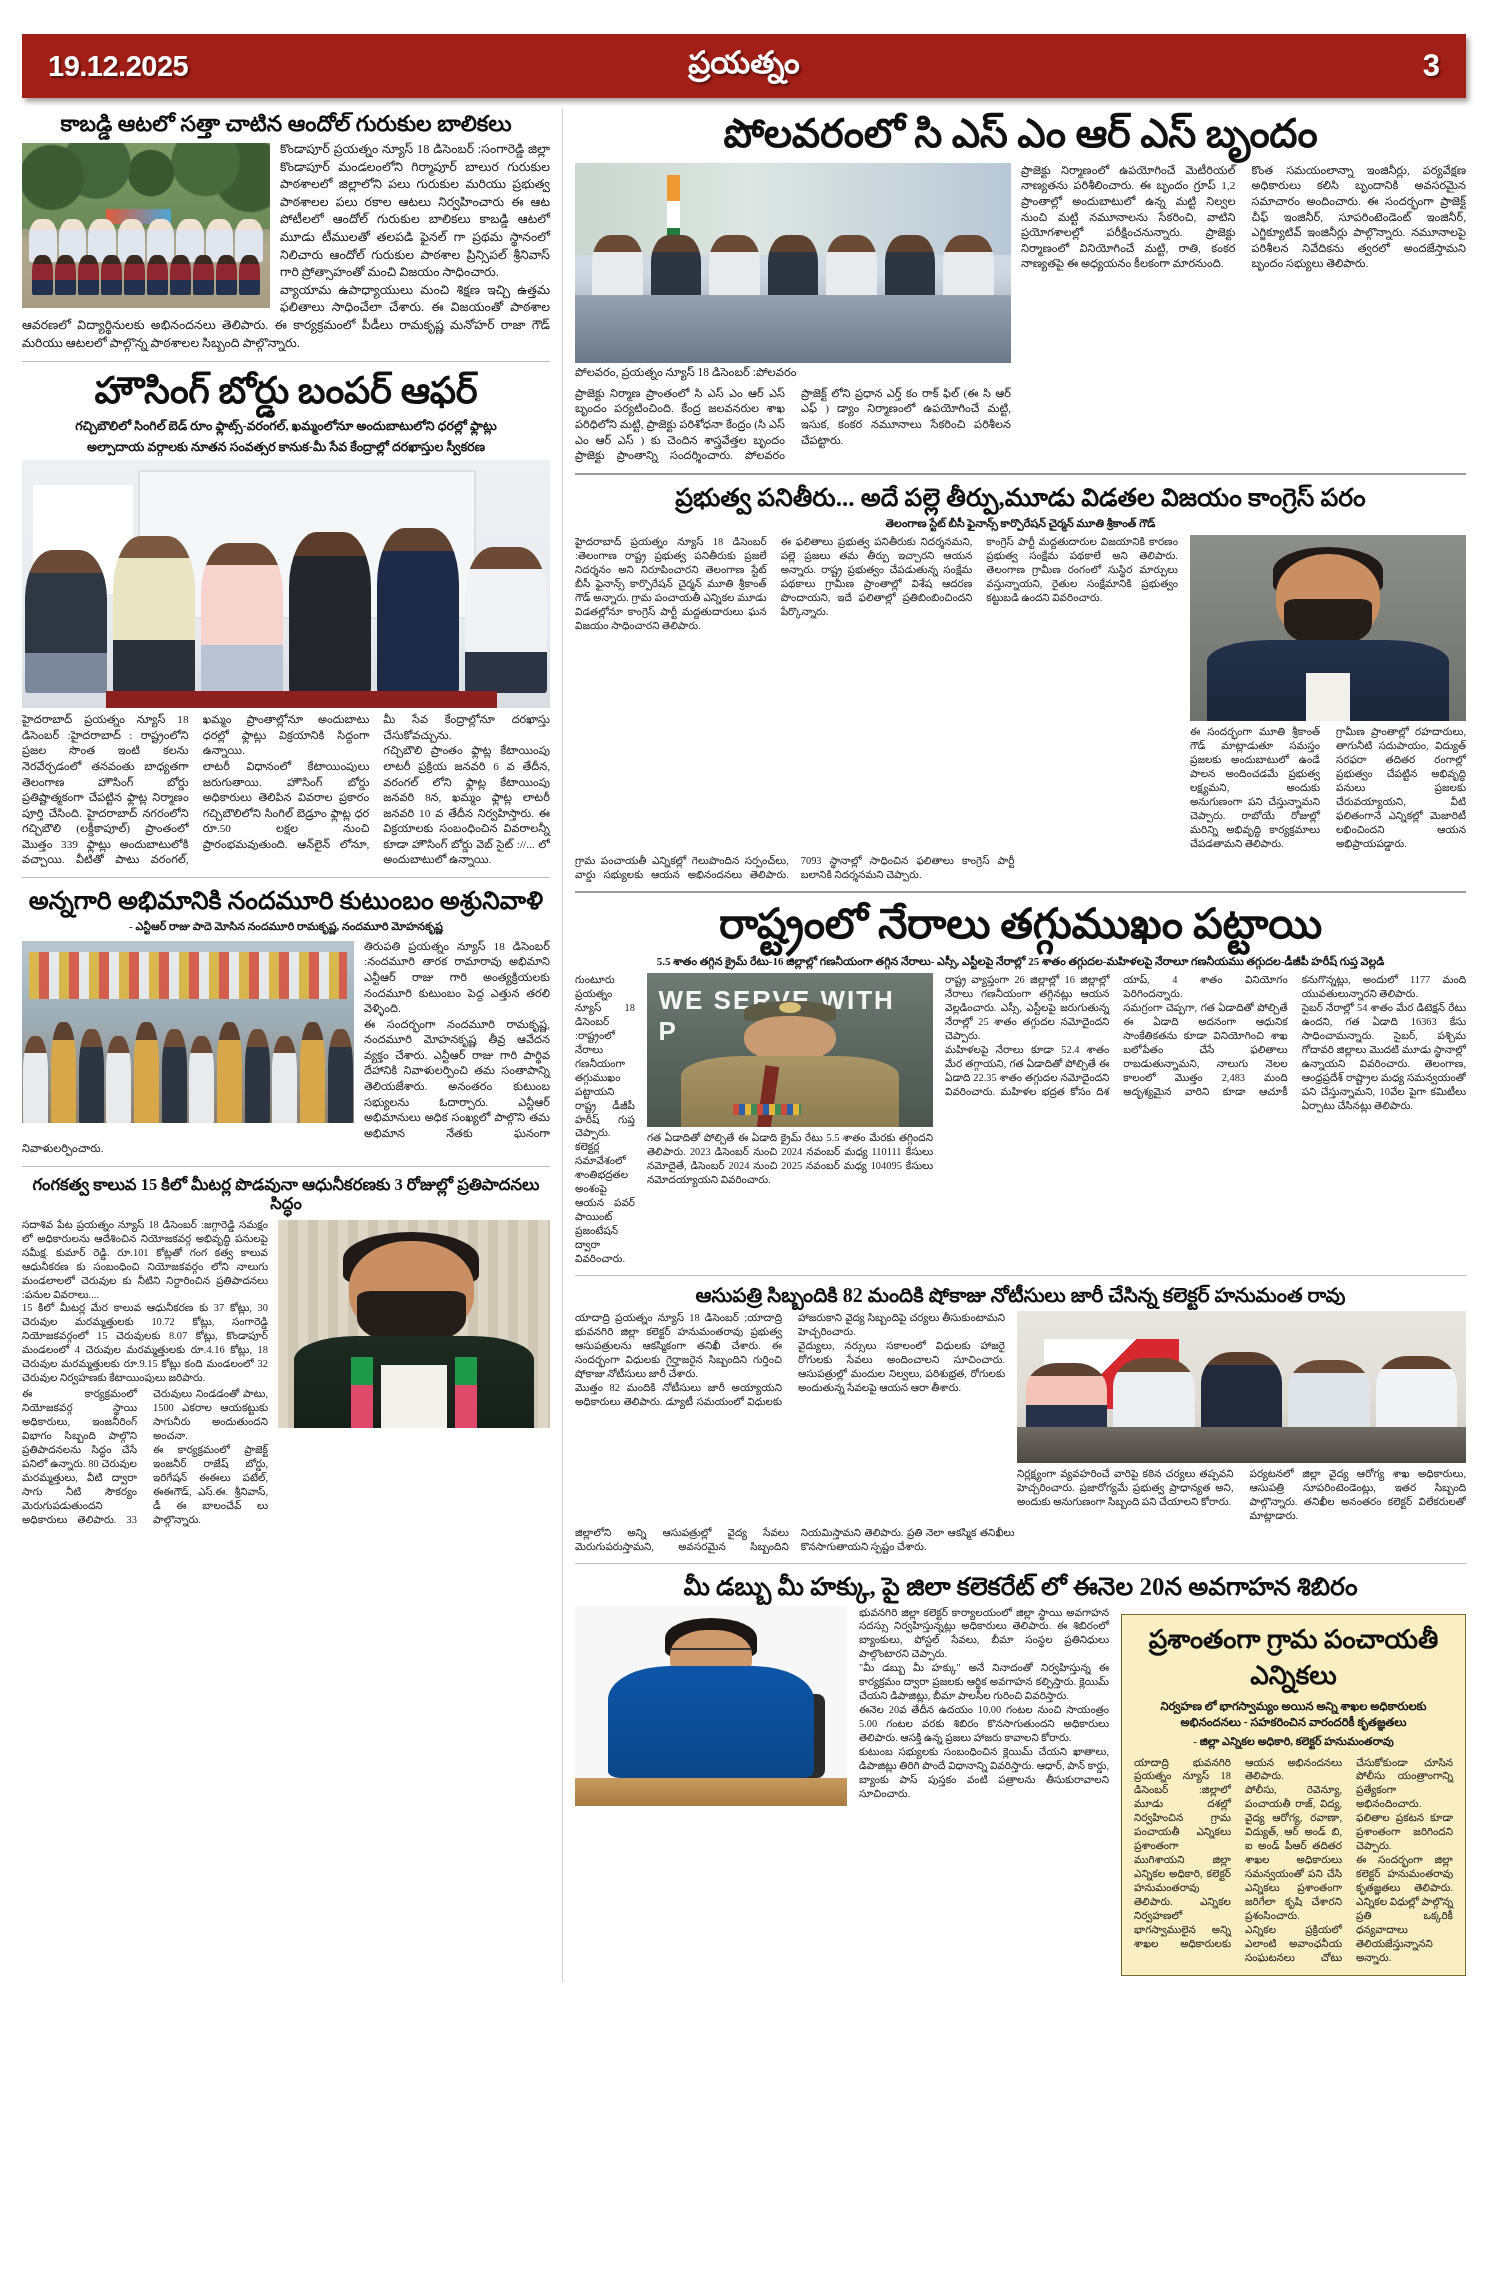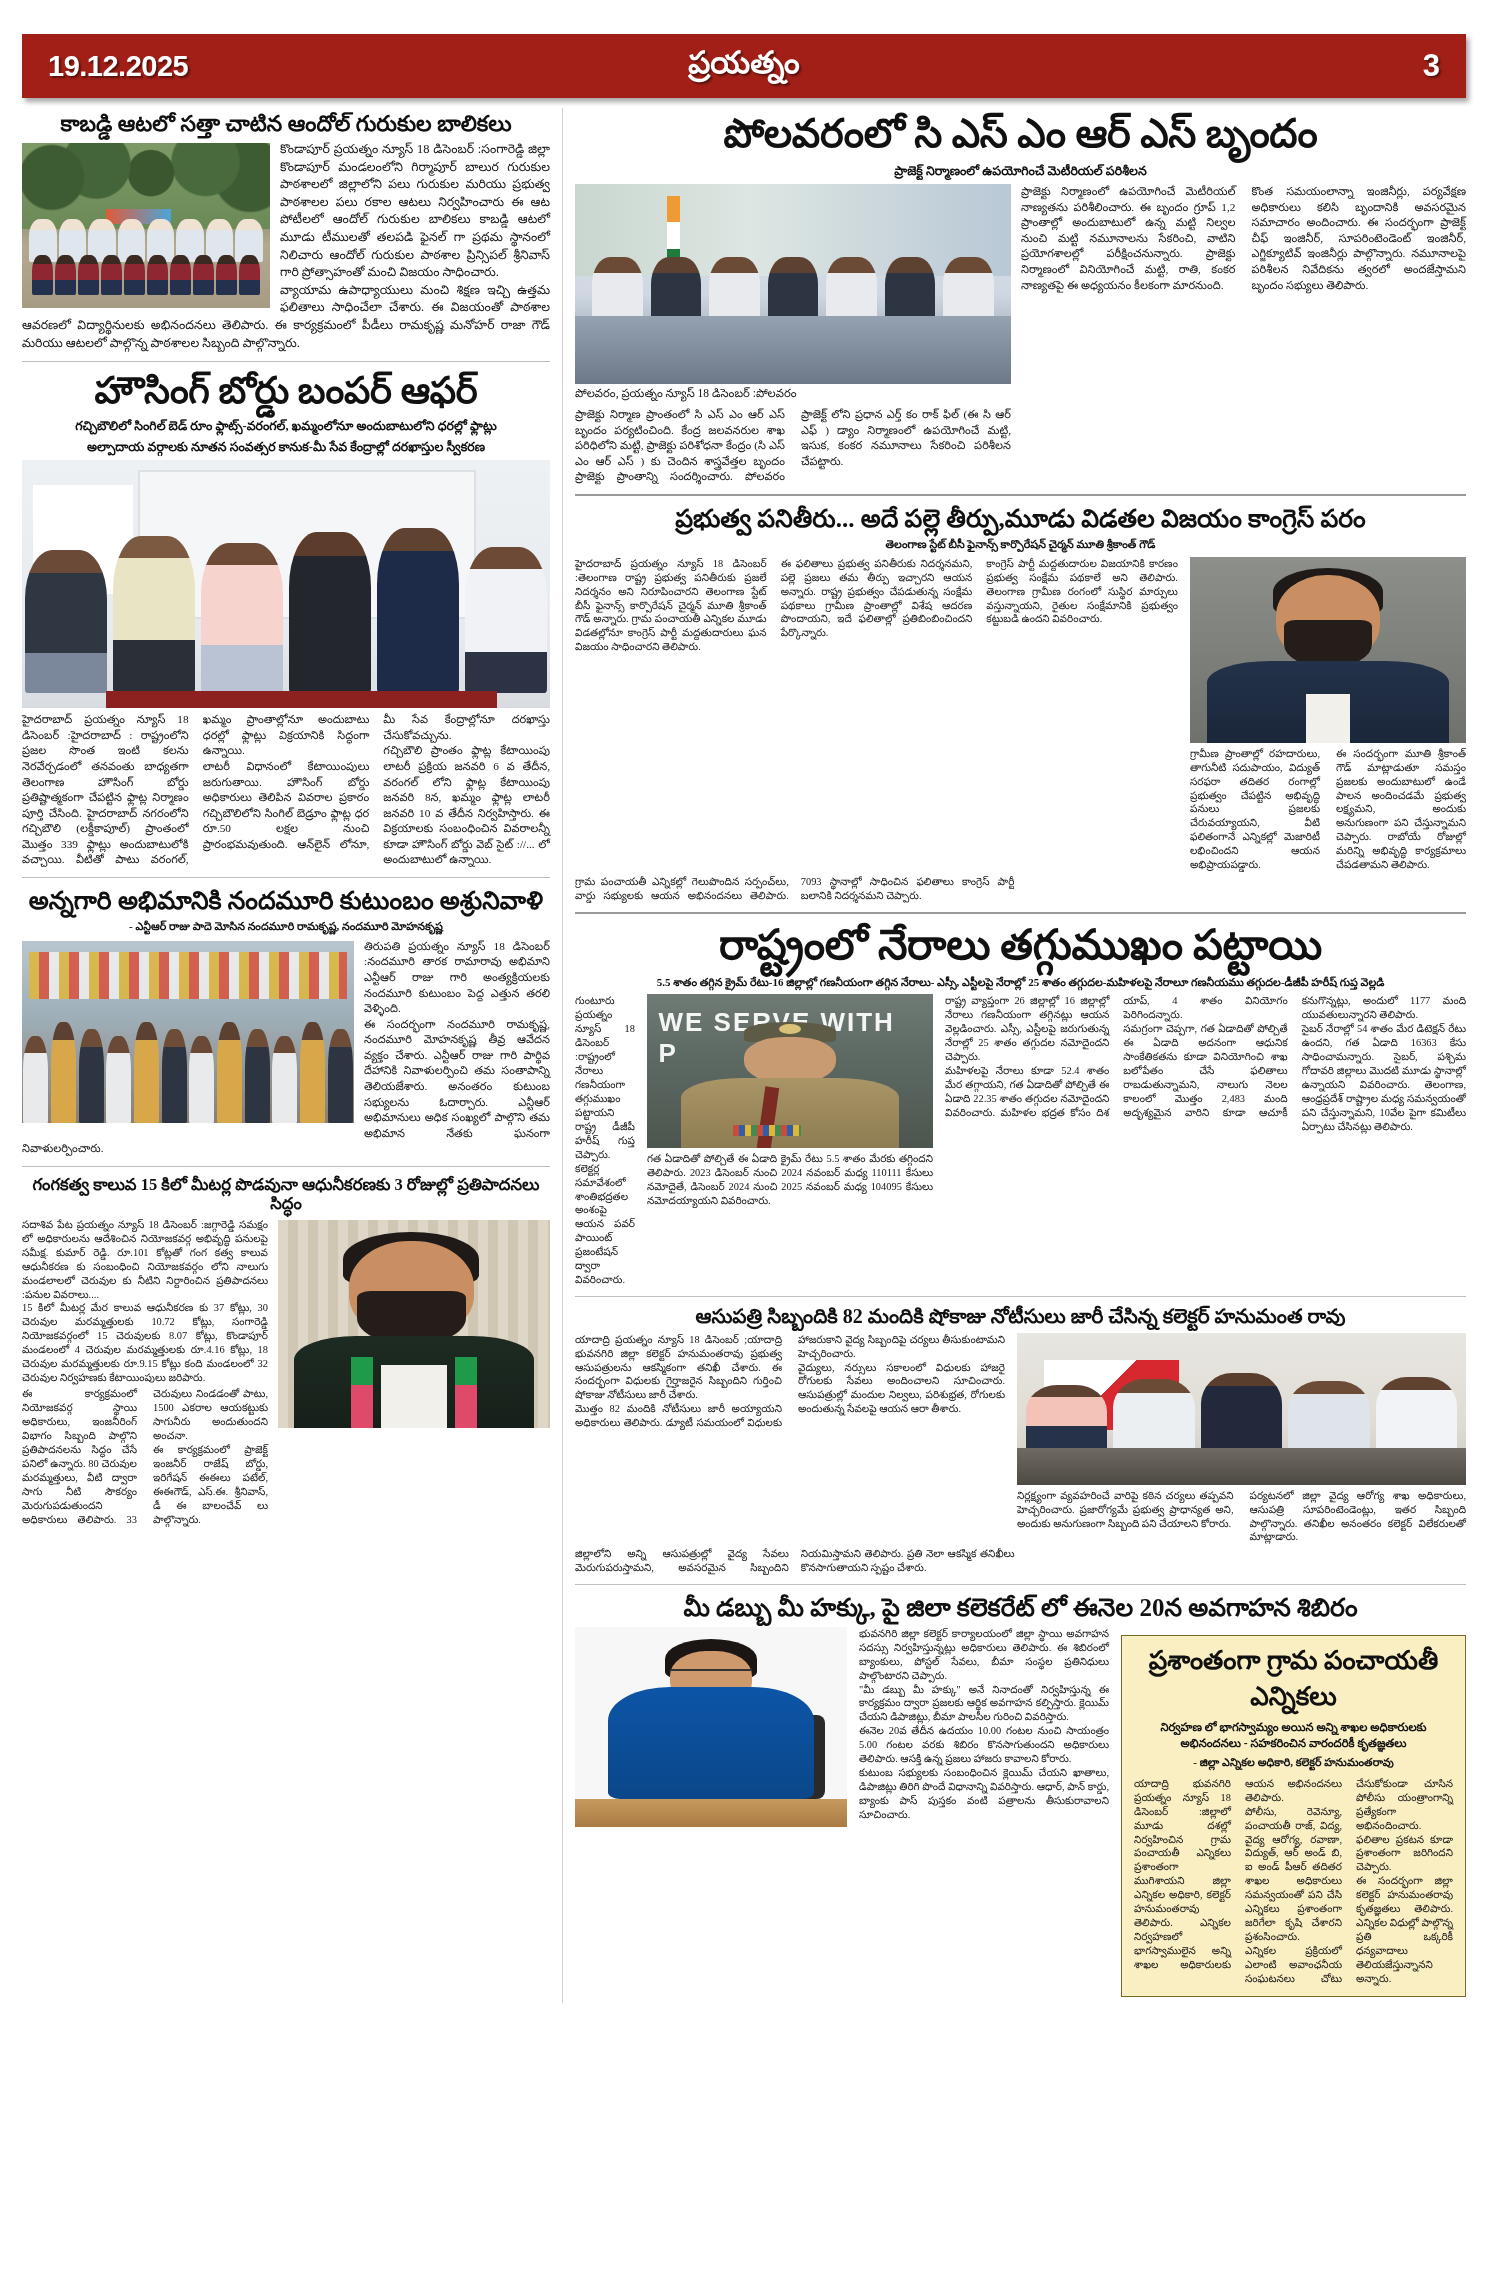--- a/index.html
+++ b/index.html
@@ -389,21 +389,20 @@
           <p class="tx xs">ఈ కార్యక్రమంలో ప్రాజెక్ట్ ఇంజనీర్ రాజేష్ బోర్డు, ఇరిగేషన్ ఈఈలు పటేల్, ఈఈగౌడ్, ఎస్.ఈ. శ్రీనివాస్, డీ ఈ బాలంచేవ్ లు పాల్గొన్నారు.</p>
         </div>
       </div>
 
     </div>
 
     <div class="colR">
 
       <div class="sec">
         <h1 class="hl">పోలవరంలో సి ఎస్ ఎం ఆర్ ఎస్ బృందం</h1>
-        <div class="subhl">ప్రాజెక్ట్ నిర్మాణంలో ఉపయోగించే మెటీరియల్ పరిశీలన</div>
         <div style="display:flex; gap:10px; align-items:flex-start;">
           <div style="flex:0 0 436px;">
             <div class="photo ph-meeting" style="width:436px;height:200px;">
               <div class="back"></div>
               <div class="flag"></div>
               <div class="heads">
                   <i></i>
                   <i></i>
                   <i></i>
                   <i></i>
@@ -444,22 +443,22 @@
           <div style="flex:0 0 276px;">
             <div class="photo ph-portrait" style="width:276px;height:186px;">
               <div class="bgwall" style="background:linear-gradient(180deg,#8d8f8b,#6f716d);"></div>
               <div class="hair" style="left:30%;width:40%;"></div>
               <div class="head" style="left:31%;width:38%;"></div>
               <div class="beard" style="left:34%;width:32%;"></div>
               <div class="torso" style="background:linear-gradient(180deg,#23324a,#1a2639);"></div>
               <div class="shirt" style="left:42%;right:42%;height:26%;"></div>
             </div>
             <div class="body2" style="margin-top:4px;">
+              <p class="tx xs">ఈ సందర్భంగా మూతి శ్రీకాంత్ గౌడ్ మాట్లాడుతూ సమస్తం ప్రజలకు అందుబాటులో ఉండే పాలన అందించడమే ప్రభుత్వ లక్ష్యమని, అందుకు అనుగుణంగా పని చేస్తున్నామని చెప్పారు. రాబోయే రోజుల్లో మరిన్ని అభివృద్ధి కార్యక్రమాలు చేపడతామని తెలిపారు.</p>
               <p class="tx xs">గ్రామీణ ప్రాంతాల్లో రహదారులు, తాగునీటి సదుపాయం, విద్యుత్ సరఫరా తదితర రంగాల్లో ప్రభుత్వం చేపట్టిన అభివృద్ధి పనులు ప్రజలకు చేరువయ్యాయని, వీటి ఫలితంగానే ఎన్నికల్లో మెజారిటీ లభించిందని ఆయన అభిప్రాయపడ్డారు.</p>
-              <p class="tx xs">ఈ సందర్భంగా మూతి శ్రీకాంత్ గౌడ్ మాట్లాడుతూ సమస్తం ప్రజలకు అందుబాటులో ఉండే పాలన అందించడమే ప్రభుత్వ లక్ష్యమని, అందుకు అనుగుణంగా పని చేస్తున్నామని చెప్పారు. రాబోయే రోజుల్లో మరిన్ని అభివృద్ధి కార్యక్రమాలు చేపడతామని తెలిపారు.</p>
             </div>
           </div>
         </div>
         <div class="body4" style="margin-top:3px;">
           <p class="tx xs">గ్రామ పంచాయతీ ఎన్నికల్లో గెలుపొందిన సర్పంచ్‌లు, వార్డు సభ్యులకు ఆయన అభినందనలు తెలిపారు. 7093 స్థానాల్లో సాధించిన ఫలితాలు కాంగ్రెస్ పార్టీ బలానికి నిదర్శనమని చెప్పారు.</p>
         </div>
       </div>
 
       <hr class="rule thick">
 

